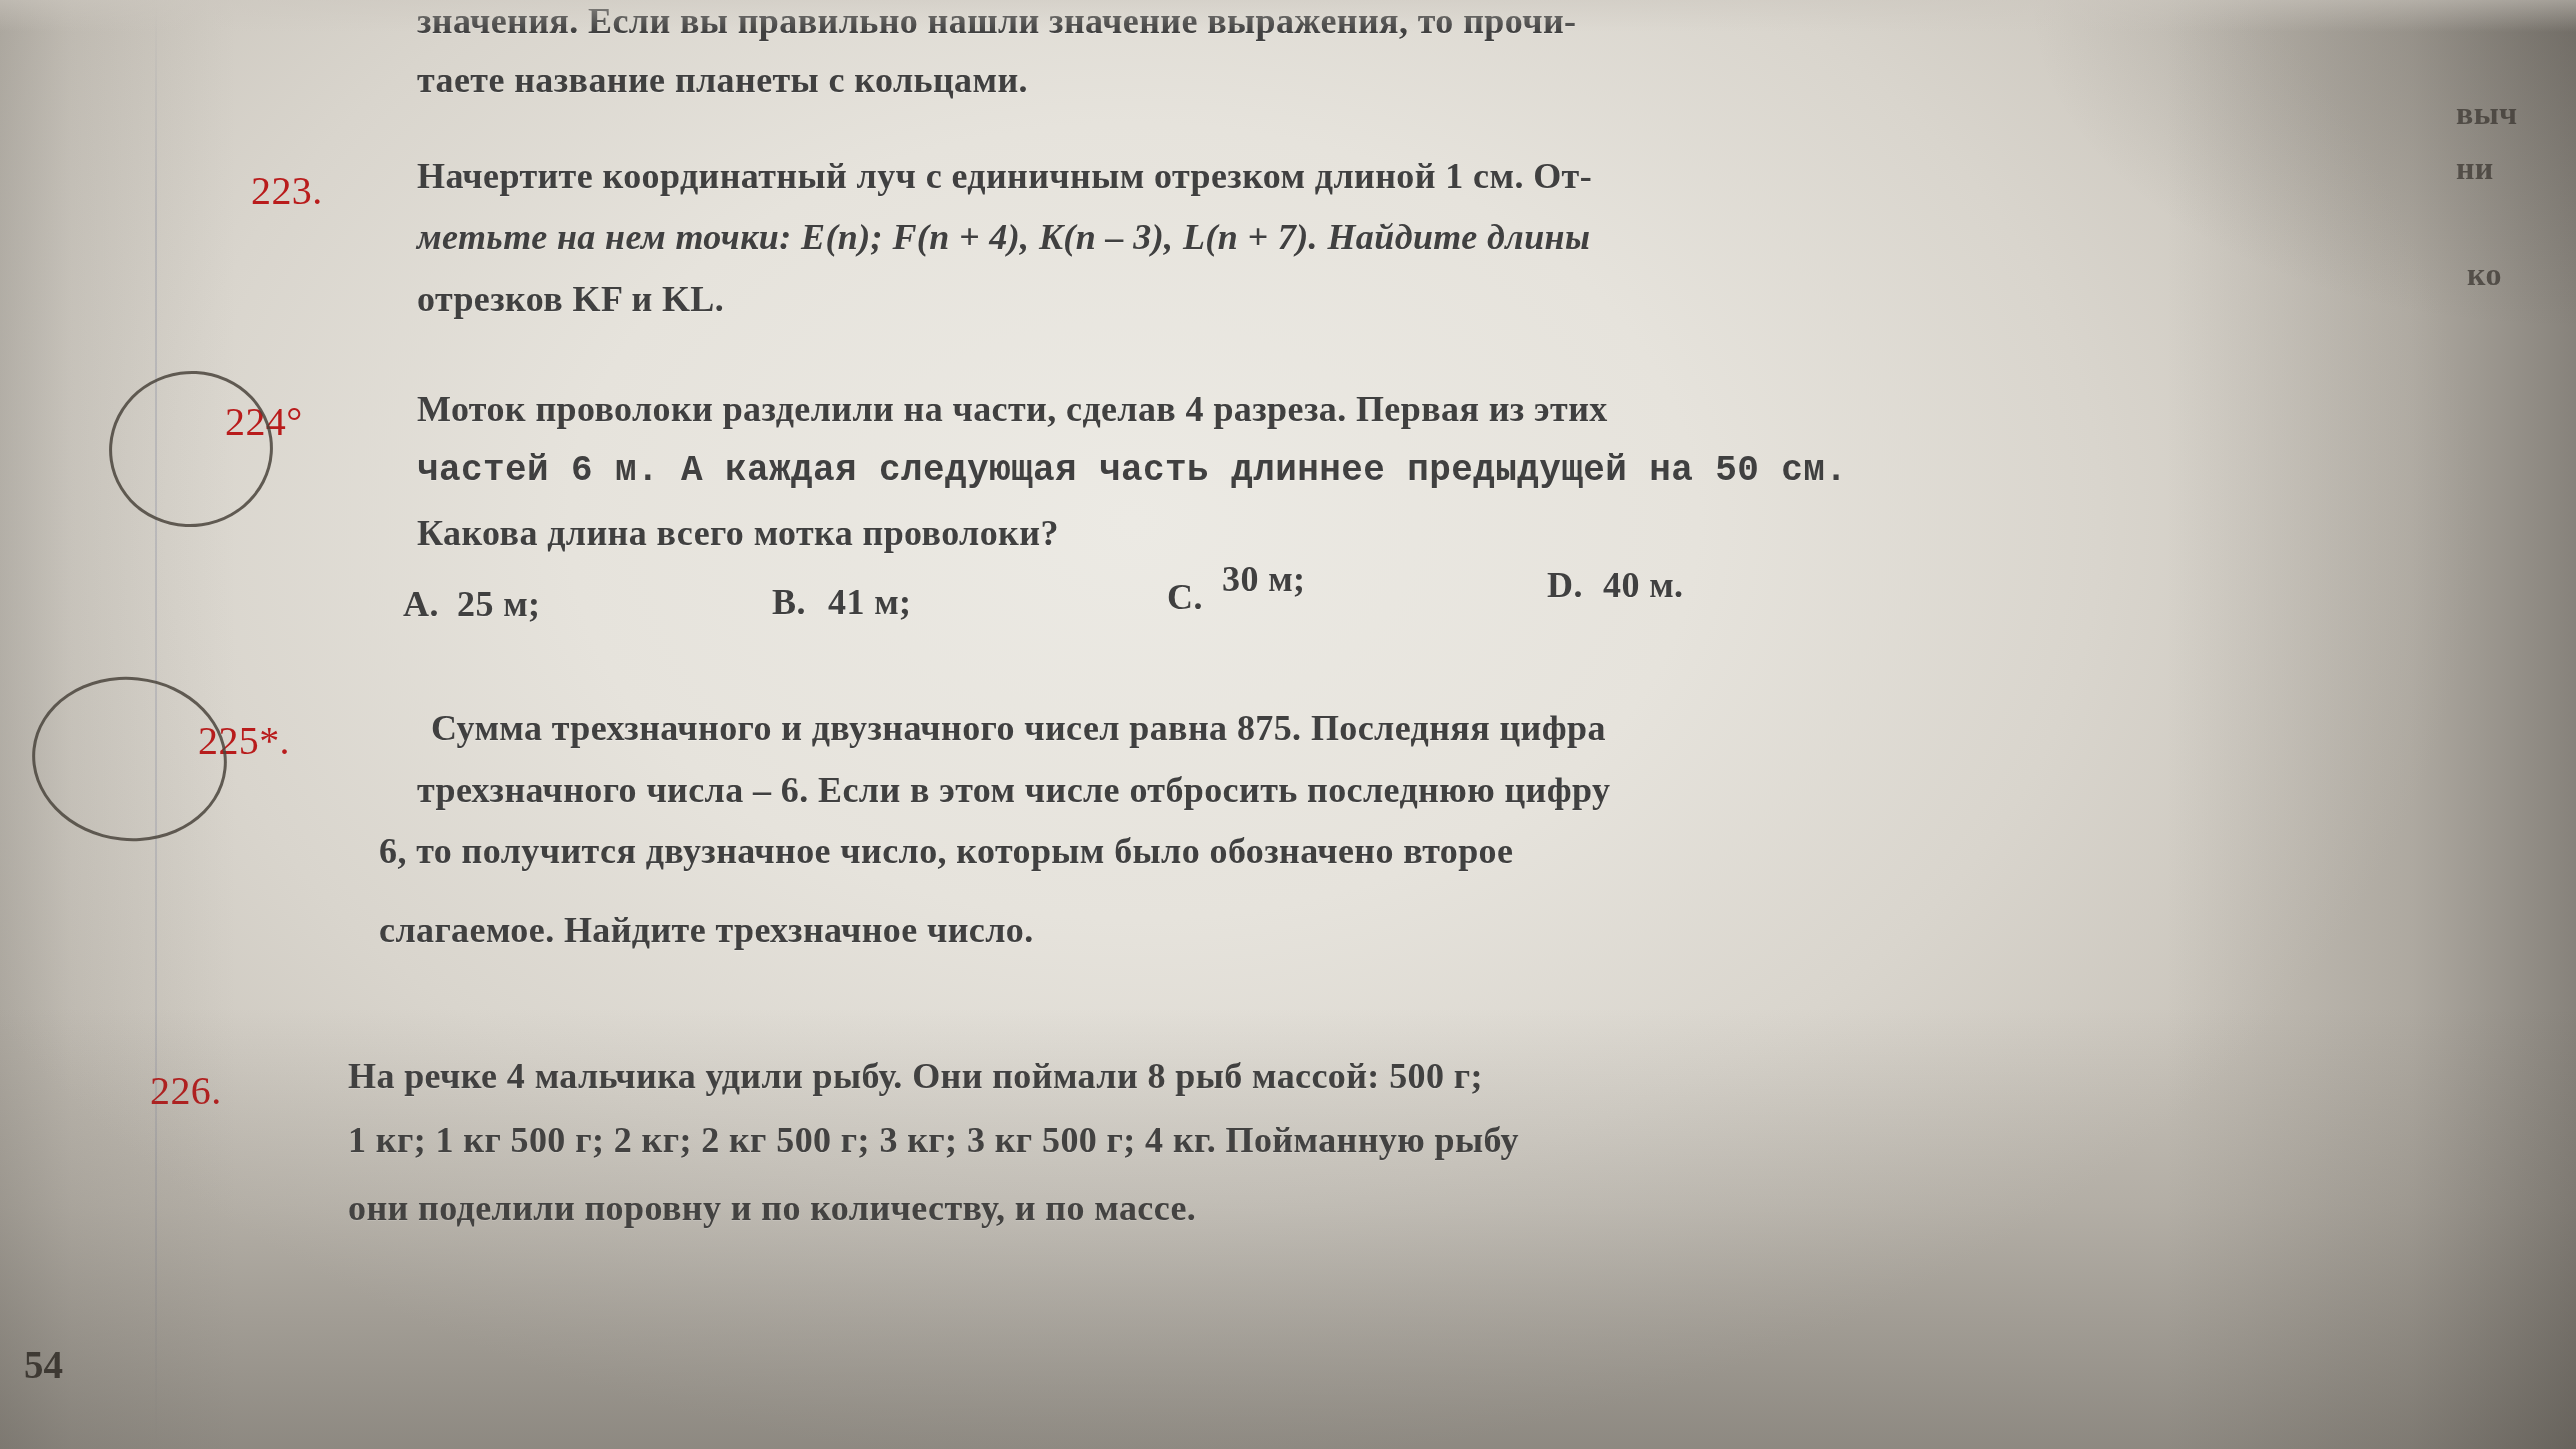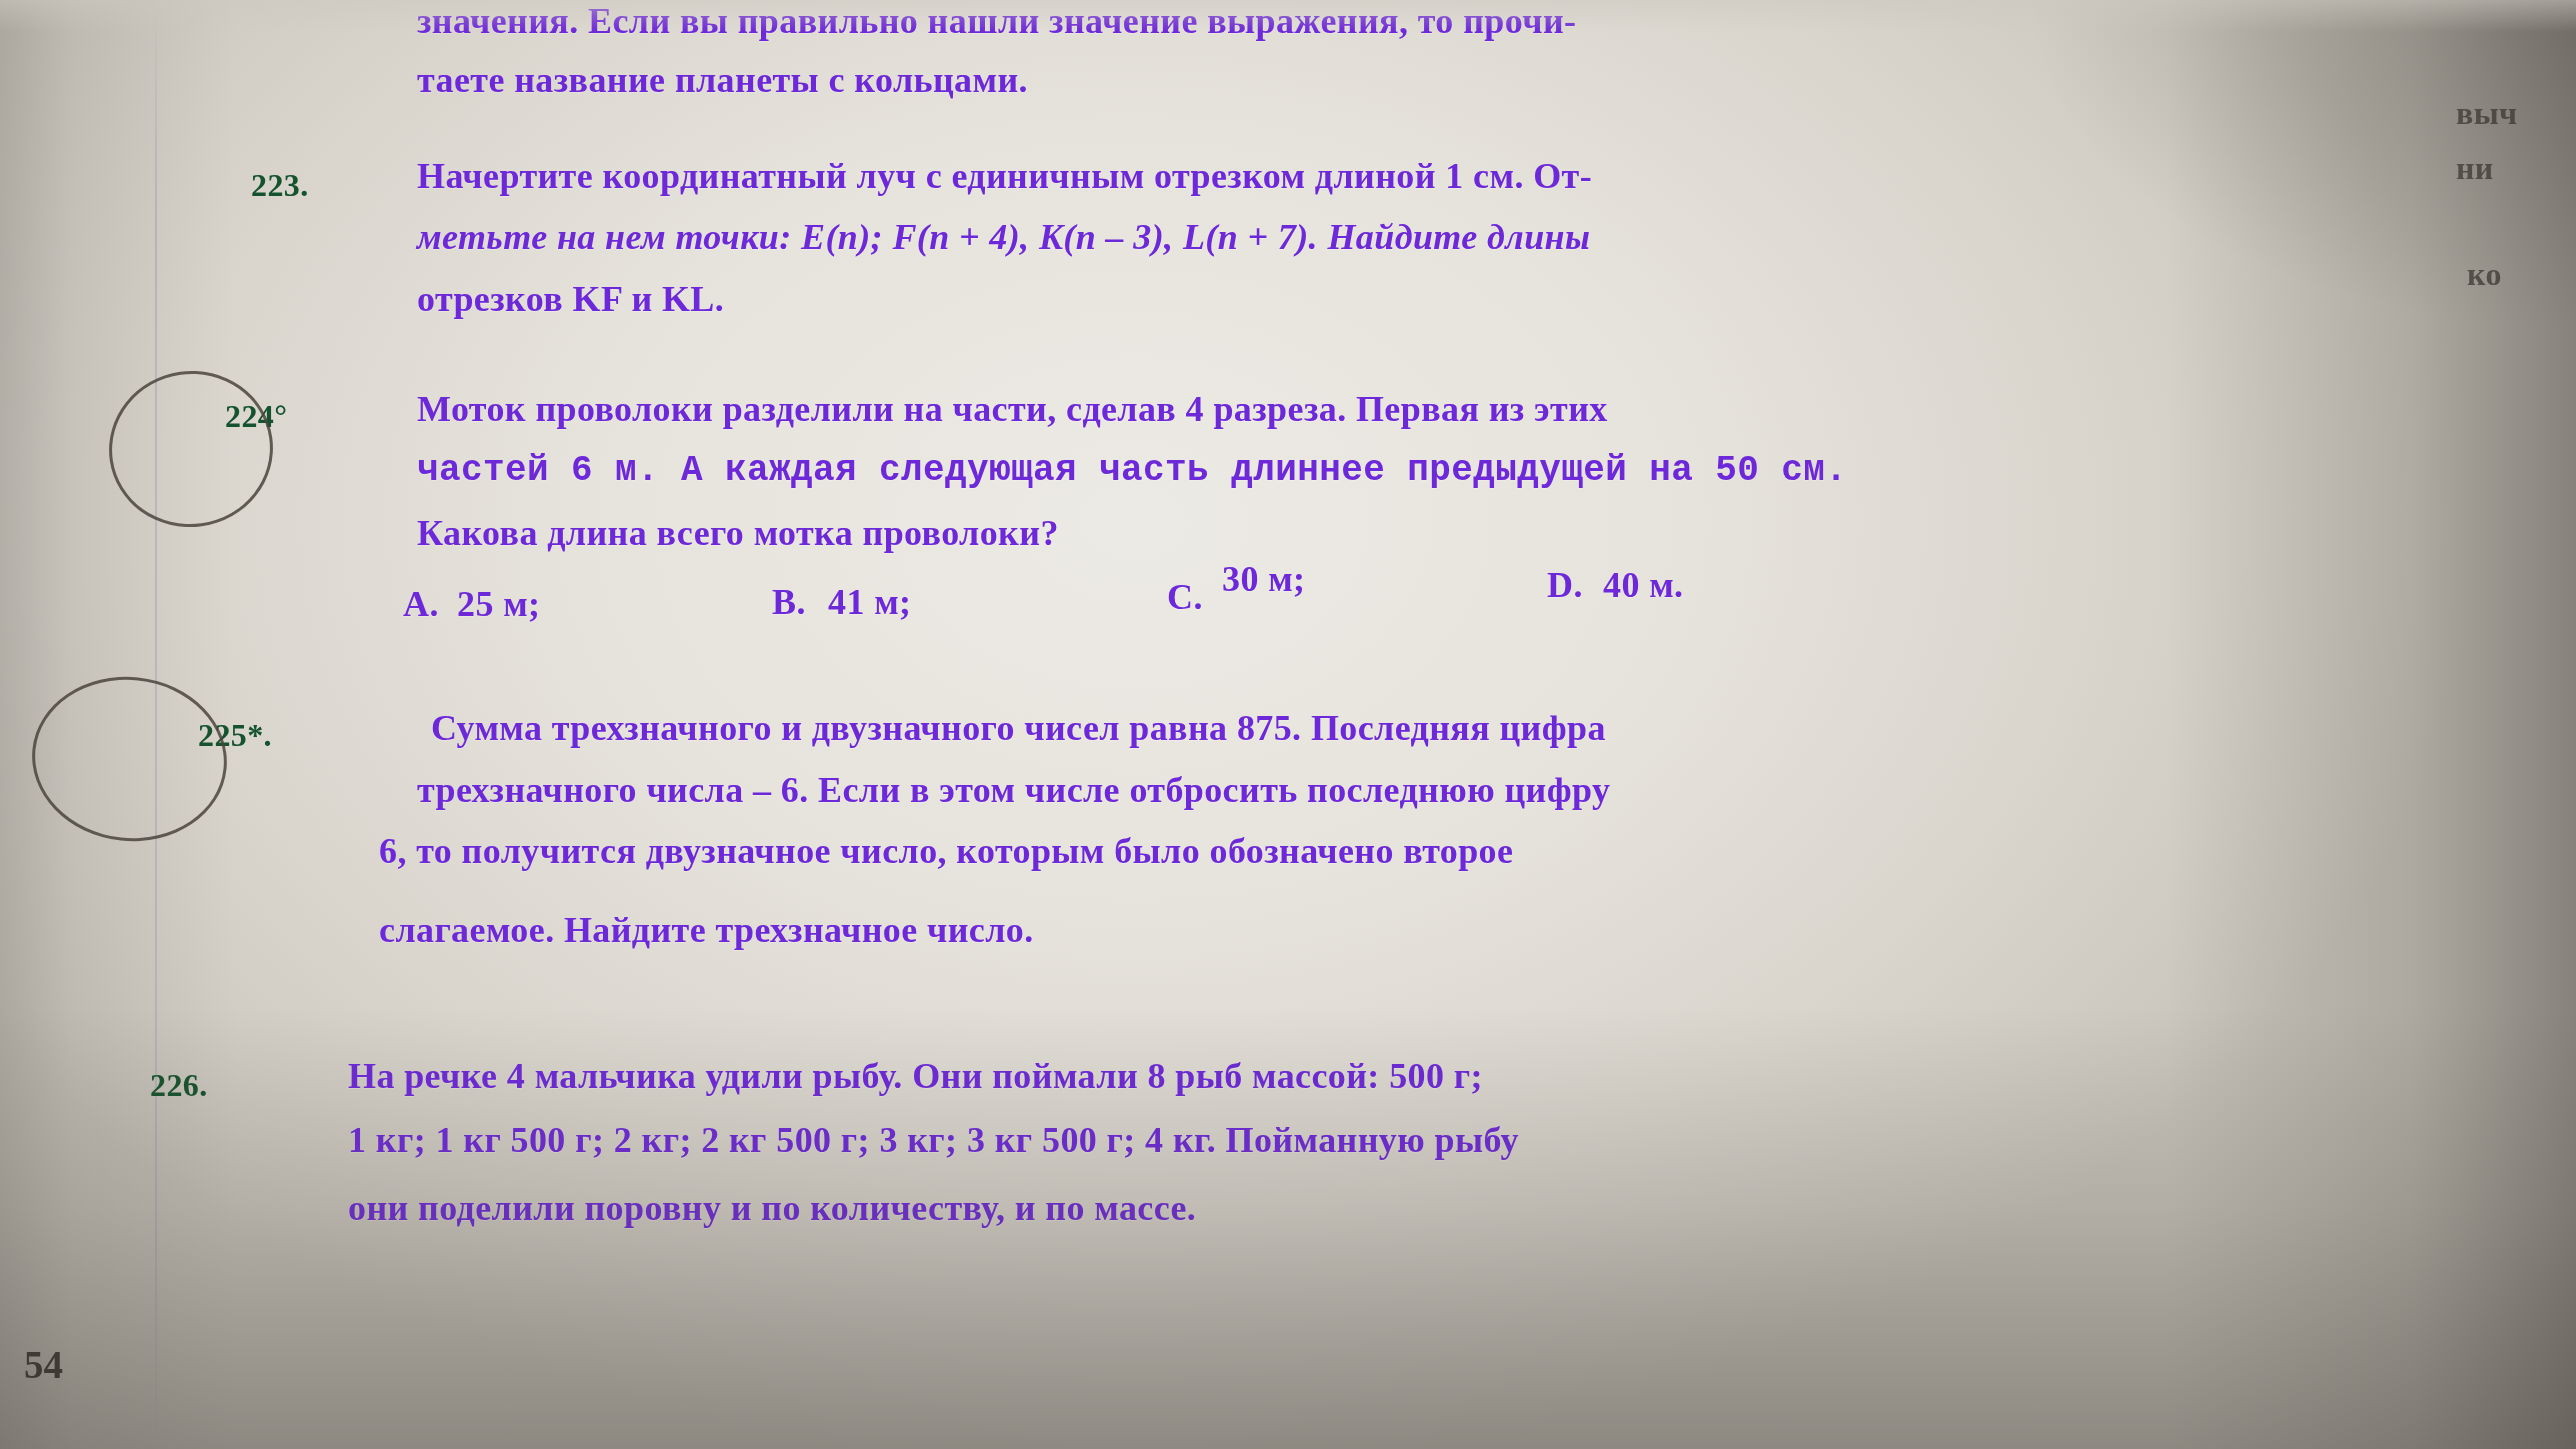--- a/index.html
+++ b/index.html
@@ -66,27 +66,27 @@
   }
   .txt {
     position: absolute;
     white-space: pre;
     letter-spacing: 0.4px;
   }
   .body-line {
     font-size: 36px;
     line-height: 1.0;
     font-weight: 600;
-    color: #6d28d9;
+    color: #404040;
     text-shadow: 0 0.8px 0 rgba(255,255,255,0.25);
   }
   .num {
-    font-weight: 700;
-    font-size: 32px;
-    color: #14532d;
+    font-weight: 400;
+    font-size: 40px;
+    color: #b91c1c;
   }
   .ital {
     font-style: italic;
   }
   .small-note {
     font-size: 32px;
     font-weight: 600;
     color: #3a3530;
     opacity: 0.75;
   }

